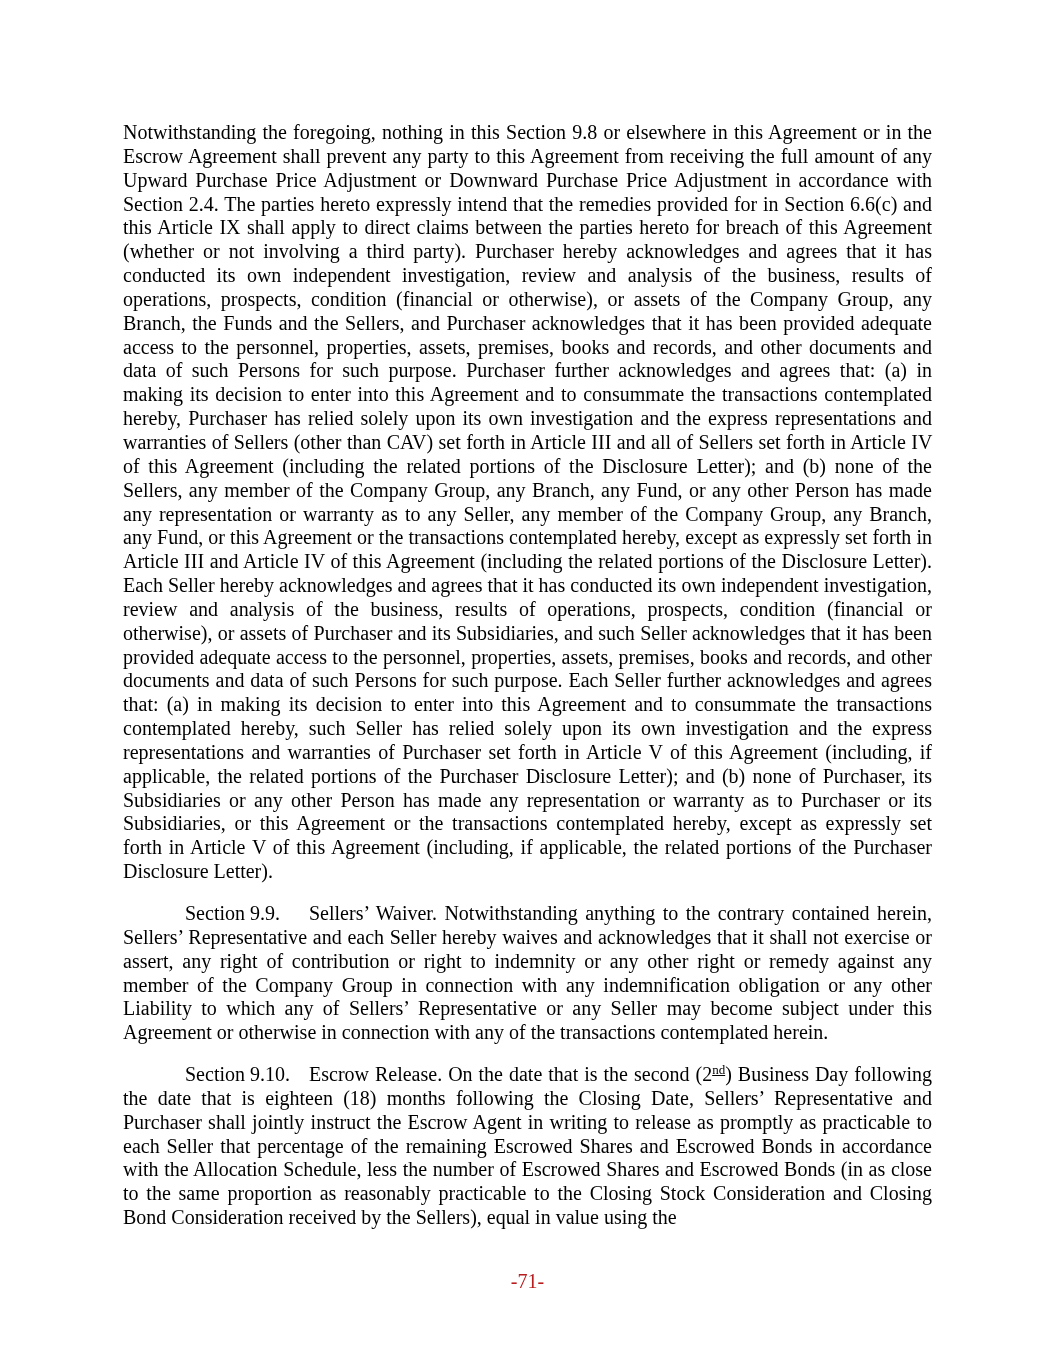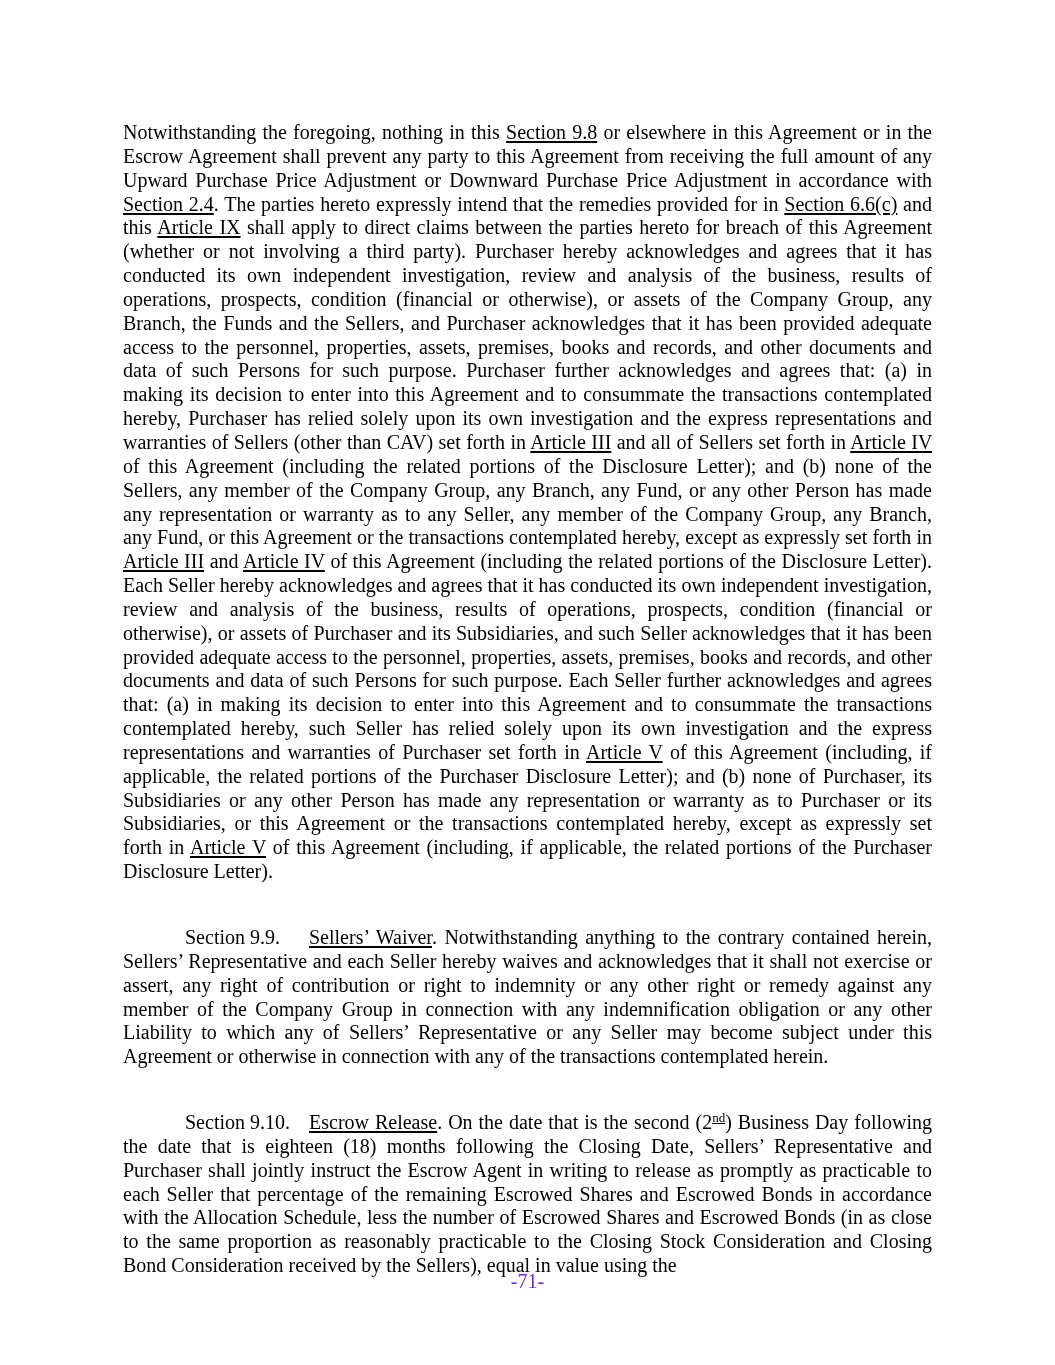--- a/index.html
+++ b/index.html
@@ -30,42 +30,40 @@
     color: #000000;
   }
   .para.indent {
     margin-top: 18px;
     text-indent: 62px;
   }
   .sec-label {
     display: inline-block;
     width: 124px;
     text-indent: 0;
-    margin-top: 24px;
   }
   .uref {
-    text-decoration: underline;
     text-underline-offset: 2px;
   }
   .supscript {
     font-size: 13px;
     line-height: 0;
     position: relative;
     top: -7px;
     text-decoration: underline;
   }
   .footer {
     position: absolute;
     top: 1269px;
     left: 0;
     right: 0;
     text-align: center;
     font-size: 20px;
     line-height: 24px;
-    color: #6d28d9;
+    color: #b91c1c;
   }
 </style>
 </head>
 <body>
 
 <div class="page">
   <div class="content" id="content">
       <p class="para"><span>Notwithstanding the foregoing, nothing in this </span><span class="uref">Section 9.8</span><span> or elsewhere in this Agreement or in the Escrow Agreement shall prevent any party to this Agreement from receiving the full amount of any Upward Purchase Price Adjustment or Downward Purchase Price Adjustment in accordance with </span><span class="uref">Section 2.4</span><span>.  The parties hereto expressly intend that the remedies provided for in </span><span class="uref">Section 6.6(c)</span><span> and this </span><span class="uref">Article IX</span><span> shall apply to direct claims between the parties hereto for breach of this Agreement (whether or not involving a third party). Purchaser hereby acknowledges and agrees that it has conducted its own independent investigation, review and analysis of the business, results of operations, prospects, condition (financial or otherwise), or assets of the Company Group, any Branch, the Funds and the Sellers, and Purchaser acknowledges that it has been provided adequate access to the personnel, properties, assets, premises, books and records, and other documents and data of such Persons for such purpose. Purchaser further acknowledges and agrees that: (a) in making its decision to enter into this Agreement and to consummate the transactions contemplated hereby, Purchaser has relied solely upon its own investigation and the express representations and warranties of Sellers (other than CAV) set forth in </span><span class="uref">Article III</span><span> and all of Sellers set forth in </span><span class="uref">Article IV</span><span> of this Agreement (including the related portions of the Disclosure Letter); and (b) none of the Sellers, any member of the Company Group, any Branch, any Fund, or any other Person has made any representation or warranty as to any Seller, any member of the Company Group, any Branch, any Fund, or this Agreement or the transactions contemplated hereby, except as expressly set forth in </span><span class="uref">Article III</span><span> and </span><span class="uref">Article IV</span><span> of this Agreement (including the related portions of the Disclosure Letter). Each Seller hereby acknowledges and agrees that it has conducted its own independent investigation, review and analysis of the business, results of operations, prospects, condition (financial or otherwise), or assets of Purchaser and its Subsidiaries, and such Seller acknowledges that it has been provided adequate access to the personnel, properties, assets, premises, books and records, and other documents and data of such Persons for such purpose. Each Seller further acknowledges and agrees that: (a) in making its decision to enter into this Agreement and to consummate the transactions contemplated hereby, such Seller has relied solely upon its own investigation and the express representations and warranties of Purchaser set forth in </span><span class="uref">Article V</span><span> of this Agreement (including, if applicable, the related portions of the Purchaser Disclosure Letter); and (b) none of Purchaser, its Subsidiaries or any other Person has made any representation or warranty as to Purchaser or its Subsidiaries, or this Agreement or the transactions contemplated hereby, except as expressly set forth in </span><span class="uref">Article V</span><span> of this Agreement (including, if applicable, the related portions of the Purchaser Disclosure Letter).</span></p>
       <p class="para indent"><span class="sec-label">Section 9.9.</span><span class="uref">Sellers’ Waiver</span><span>.  Notwithstanding anything to the contrary contained herein, Sellers’ Representative and each Seller hereby waives and acknowledges that it shall not exercise or assert, any right of contribution or right to indemnity or any other right or remedy against any member of the Company Group in connection with any indemnification obligation or any other Liability to which any of Sellers’ Representative or any Seller may become subject under this Agreement or otherwise in connection with any of the transactions contemplated herein.</span></p>
       <p class="para indent"><span class="sec-label">Section 9.10.</span><span class="uref">Escrow Release</span><span>. On the date that is the second (2</span><span class="supscript">nd</span><span>) Business Day following the date that is eighteen (18) months following the Closing Date, Sellers’ Representative and Purchaser shall jointly instruct the Escrow Agent in writing to release as promptly as practicable to each Seller that percentage of the remaining Escrowed Shares and Escrowed Bonds in accordance with the Allocation Schedule, less the number of Escrowed Shares and Escrowed Bonds (in as close to the same proportion as reasonably practicable to the Closing Stock Consideration and Closing Bond Consideration received by the Sellers), equal in value using the</span></p>

